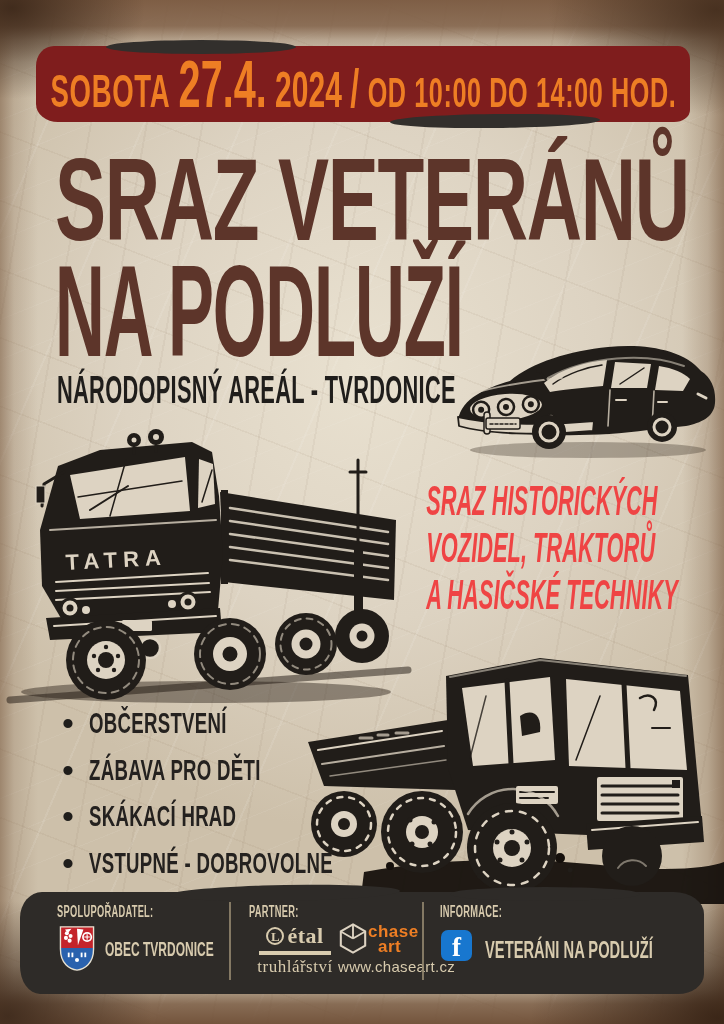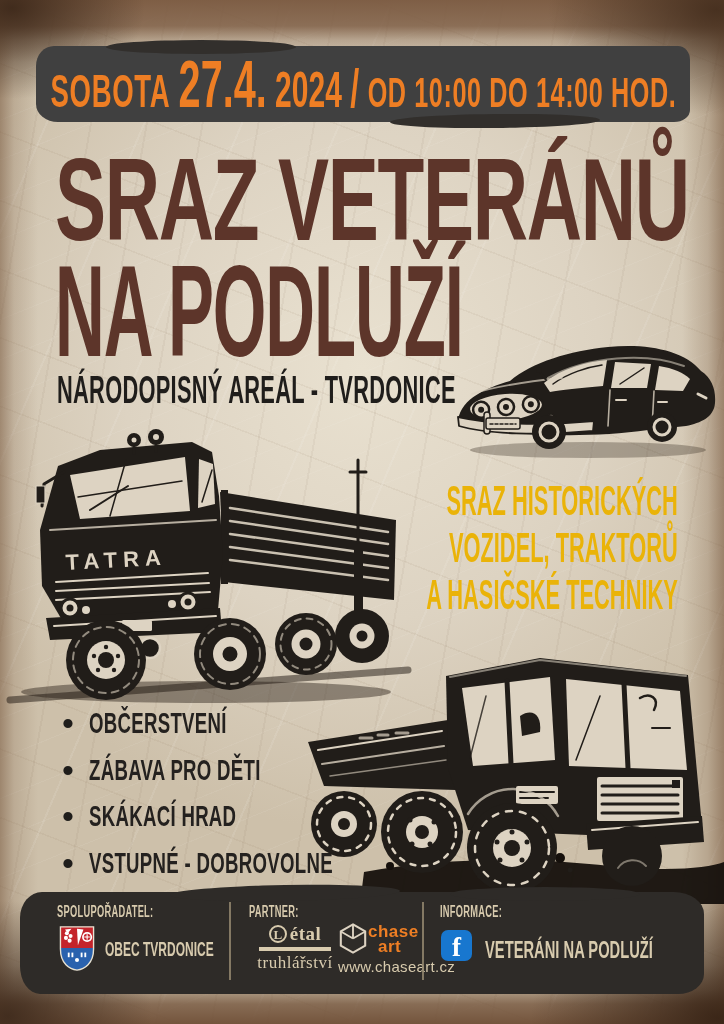--- a/index.html
+++ b/index.html
@@ -17,37 +17,37 @@
       radial-gradient(240px 150px at 716px 10px, rgba(66,44,28,.9), rgba(66,44,28,0) 70%),
       radial-gradient(200px 160px at 8px 1016px, rgba(62,42,28,.92), rgba(62,42,28,0) 72%),
       radial-gradient(260px 170px at 718px 1018px, rgba(56,36,22,.95), rgba(56,36,22,0) 72%),
       linear-gradient(180deg, rgba(123,90,65,.96) 0px, rgba(123,90,65,.82) 26px, rgba(123,90,65,.35) 40px, rgba(123,90,65,0) 62px),
       linear-gradient(0deg, rgba(112,80,56,.96) 0px, rgba(112,80,56,.75) 20px, rgba(112,80,56,.3) 34px, rgba(112,80,56,0) 58px),
       linear-gradient(90deg, rgba(118,86,60,.55) 0px, rgba(118,86,60,.2) 14px, rgba(118,86,60,0) 38px),
       linear-gradient(270deg, rgba(118,86,60,.6) 0px, rgba(118,86,60,.25) 16px, rgba(118,86,60,0) 42px),
       repeating-linear-gradient(100deg, rgba(90,62,40,.05) 0 2px, transparent 2px 55px);}
   
   .banner{position:absolute;z-index:2;left:36px;top:46px;width:654px;height:76px;
-    background:#404040;border-radius:18px 12px 16px 22px / 20px 14px 12px 18px;
+    background:#7f1d1d;border-radius:18px 12px 16px 22px / 20px 14px 12px 18px;
     display:flex;justify-content:center;align-items:center;}
   .banner::before{content:"";position:absolute;top:-6px;left:70px;width:190px;height:14px;background:#322f2c;border-radius:50%;}
   .banner::after{content:"";position:absolute;bottom:-6px;right:90px;width:210px;height:14px;background:#322f2c;border-radius:50%;transform:rotate(-.6deg);}
   .banner-inner{display:flex;align-items:baseline;gap:14px;transform:scaleX(.6);transform-origin:center;white-space:nowrap;color:#ee7e24;font-weight:bold;}
   .b-day{font-size:46px;letter-spacing:1px;}
   .b-date{font-size:66px;letter-spacing:0;}
   .b-year{font-size:50px;}
   .b-slash{font-size:54px;}
   .b-time{font-size:42px;letter-spacing:1px;}
   
   .title{position:absolute;z-index:2;left:55px;color:#5d352a;font-weight:bold;line-height:1;white-space:nowrap;transform-origin:left top;letter-spacing:-2px;}
   .title.l1{top:142px;font-size:116px;transform:scaleX(.66);}
   .title.l2{top:246px;font-size:130px;transform:scaleX(.53);}
   .subtitle{position:absolute;z-index:2;left:57px;top:368px;font-size:39px;font-weight:bold;color:#1f1d1b;white-space:nowrap;transform:scaleX(.56);transform-origin:left top;letter-spacing:.5px;}
   
-  .desc{position:absolute;z-index:2;right:46px;top:477px;text-align:right;color:#eab308;font-weight:bold;}
+  .desc{position:absolute;z-index:2;right:46px;top:477px;text-align:left;color:#ef4444;font-weight:bold;font-style:italic;}
   .desc div{font-size:42px;line-height:47px;white-space:nowrap;transform:scaleX(.52);transform-origin:right center;}
   
   .features{position:absolute;z-index:2;left:62px;top:700px;list-style:none;margin:0;padding:0;}
   .features li{display:flex;align-items:center;height:46.5px;}
   .features .dot{font-size:34px;color:#1f1d1b;margin-right:15px;line-height:1;}
   .features .txt{font-size:30px;font-weight:bold;color:#24211f;white-space:nowrap;transform:scaleX(.62);transform-origin:left center;letter-spacing:.5px;}
   
   .ill{position:absolute;z-index:2;}
   .ill-car{left:450px;top:322px;}
   .ill-truck1{left:6px;top:402px;}
@@ -58,21 +58,21 @@
   .footer::before{content:"";position:absolute;top:-7px;left:150px;width:230px;height:16px;background:#2e2b28;border-radius:50%;transform:rotate(-1deg);}
   .footer::after{content:"";position:absolute;top:-5px;left:430px;width:190px;height:14px;background:#2e2b28;border-radius:50%;}
   .flabel{position:absolute;font-size:16px;font-weight:bold;color:#d8cbae;white-space:nowrap;transform:scaleX(.58);transform-origin:left top;letter-spacing:.5px;}
   .fdivider{position:absolute;top:10px;width:2px;height:78px;background:#93876e;opacity:.85;}
   .coorg-name{position:absolute;left:85px;top:46px;font-size:20px;font-weight:bold;color:#d8cbae;white-space:nowrap;transform:scaleX(.6);transform-origin:left top;}
   .info-name{position:absolute;left:465px;top:45px;font-size:23px;font-weight:bold;color:#d8cbae;white-space:nowrap;transform:scaleX(.64);transform-origin:left top;}
   .shield{position:absolute;left:38px;top:33px;}
   .letal{position:absolute;left:225px;top:31px;width:100px;text-align:center;color:#d8cbae;font-family:"Liberation Serif",serif;}
   .letal-row{display:flex;justify-content:center;align-items:center;gap:3px;}
   .letal-circle{width:18px;height:18px;border:2px solid #d8cbae;border-radius:50%;font-size:13px;font-weight:bold;line-height:15px;text-align:center;}
-  .letal-rest{font-size:19px;font-weight:bold;letter-spacing:.5px;}
+  .letal-rest{font-size:22px;font-weight:bold;letter-spacing:.5px;}
   .letal-bar{width:72px;height:4px;background:#d8cbae;margin:2px auto 2px;}
   .letal-sub{font-size:17px;letter-spacing:.5px;}
   .chaseart{position:absolute;left:318px;top:30px;width:96px;}
   .chase-row{display:flex;align-items:flex-start;gap:0;}
   .chase-words{display:flex;flex-direction:column;line-height:15px;padding-top:2px;}
   .chase-w1,.chase-w2{font-size:17px;font-weight:bold;color:#ee7e24;letter-spacing:.5px;}
   .chase-w2{padding-left:10px;}
   .chase-url{font-size:15px;color:#d8cbae;margin-top:3px;letter-spacing:.3px;white-space:nowrap;}
   .fb{position:absolute;left:421px;top:38px;width:31px;height:31px;background:#1877cf;border-radius:7px;overflow:hidden;}
   .fb span{position:absolute;left:11px;top:2px;color:#fff;font-size:27px;font-weight:bold;font-family:"Liberation Serif",serif;}

